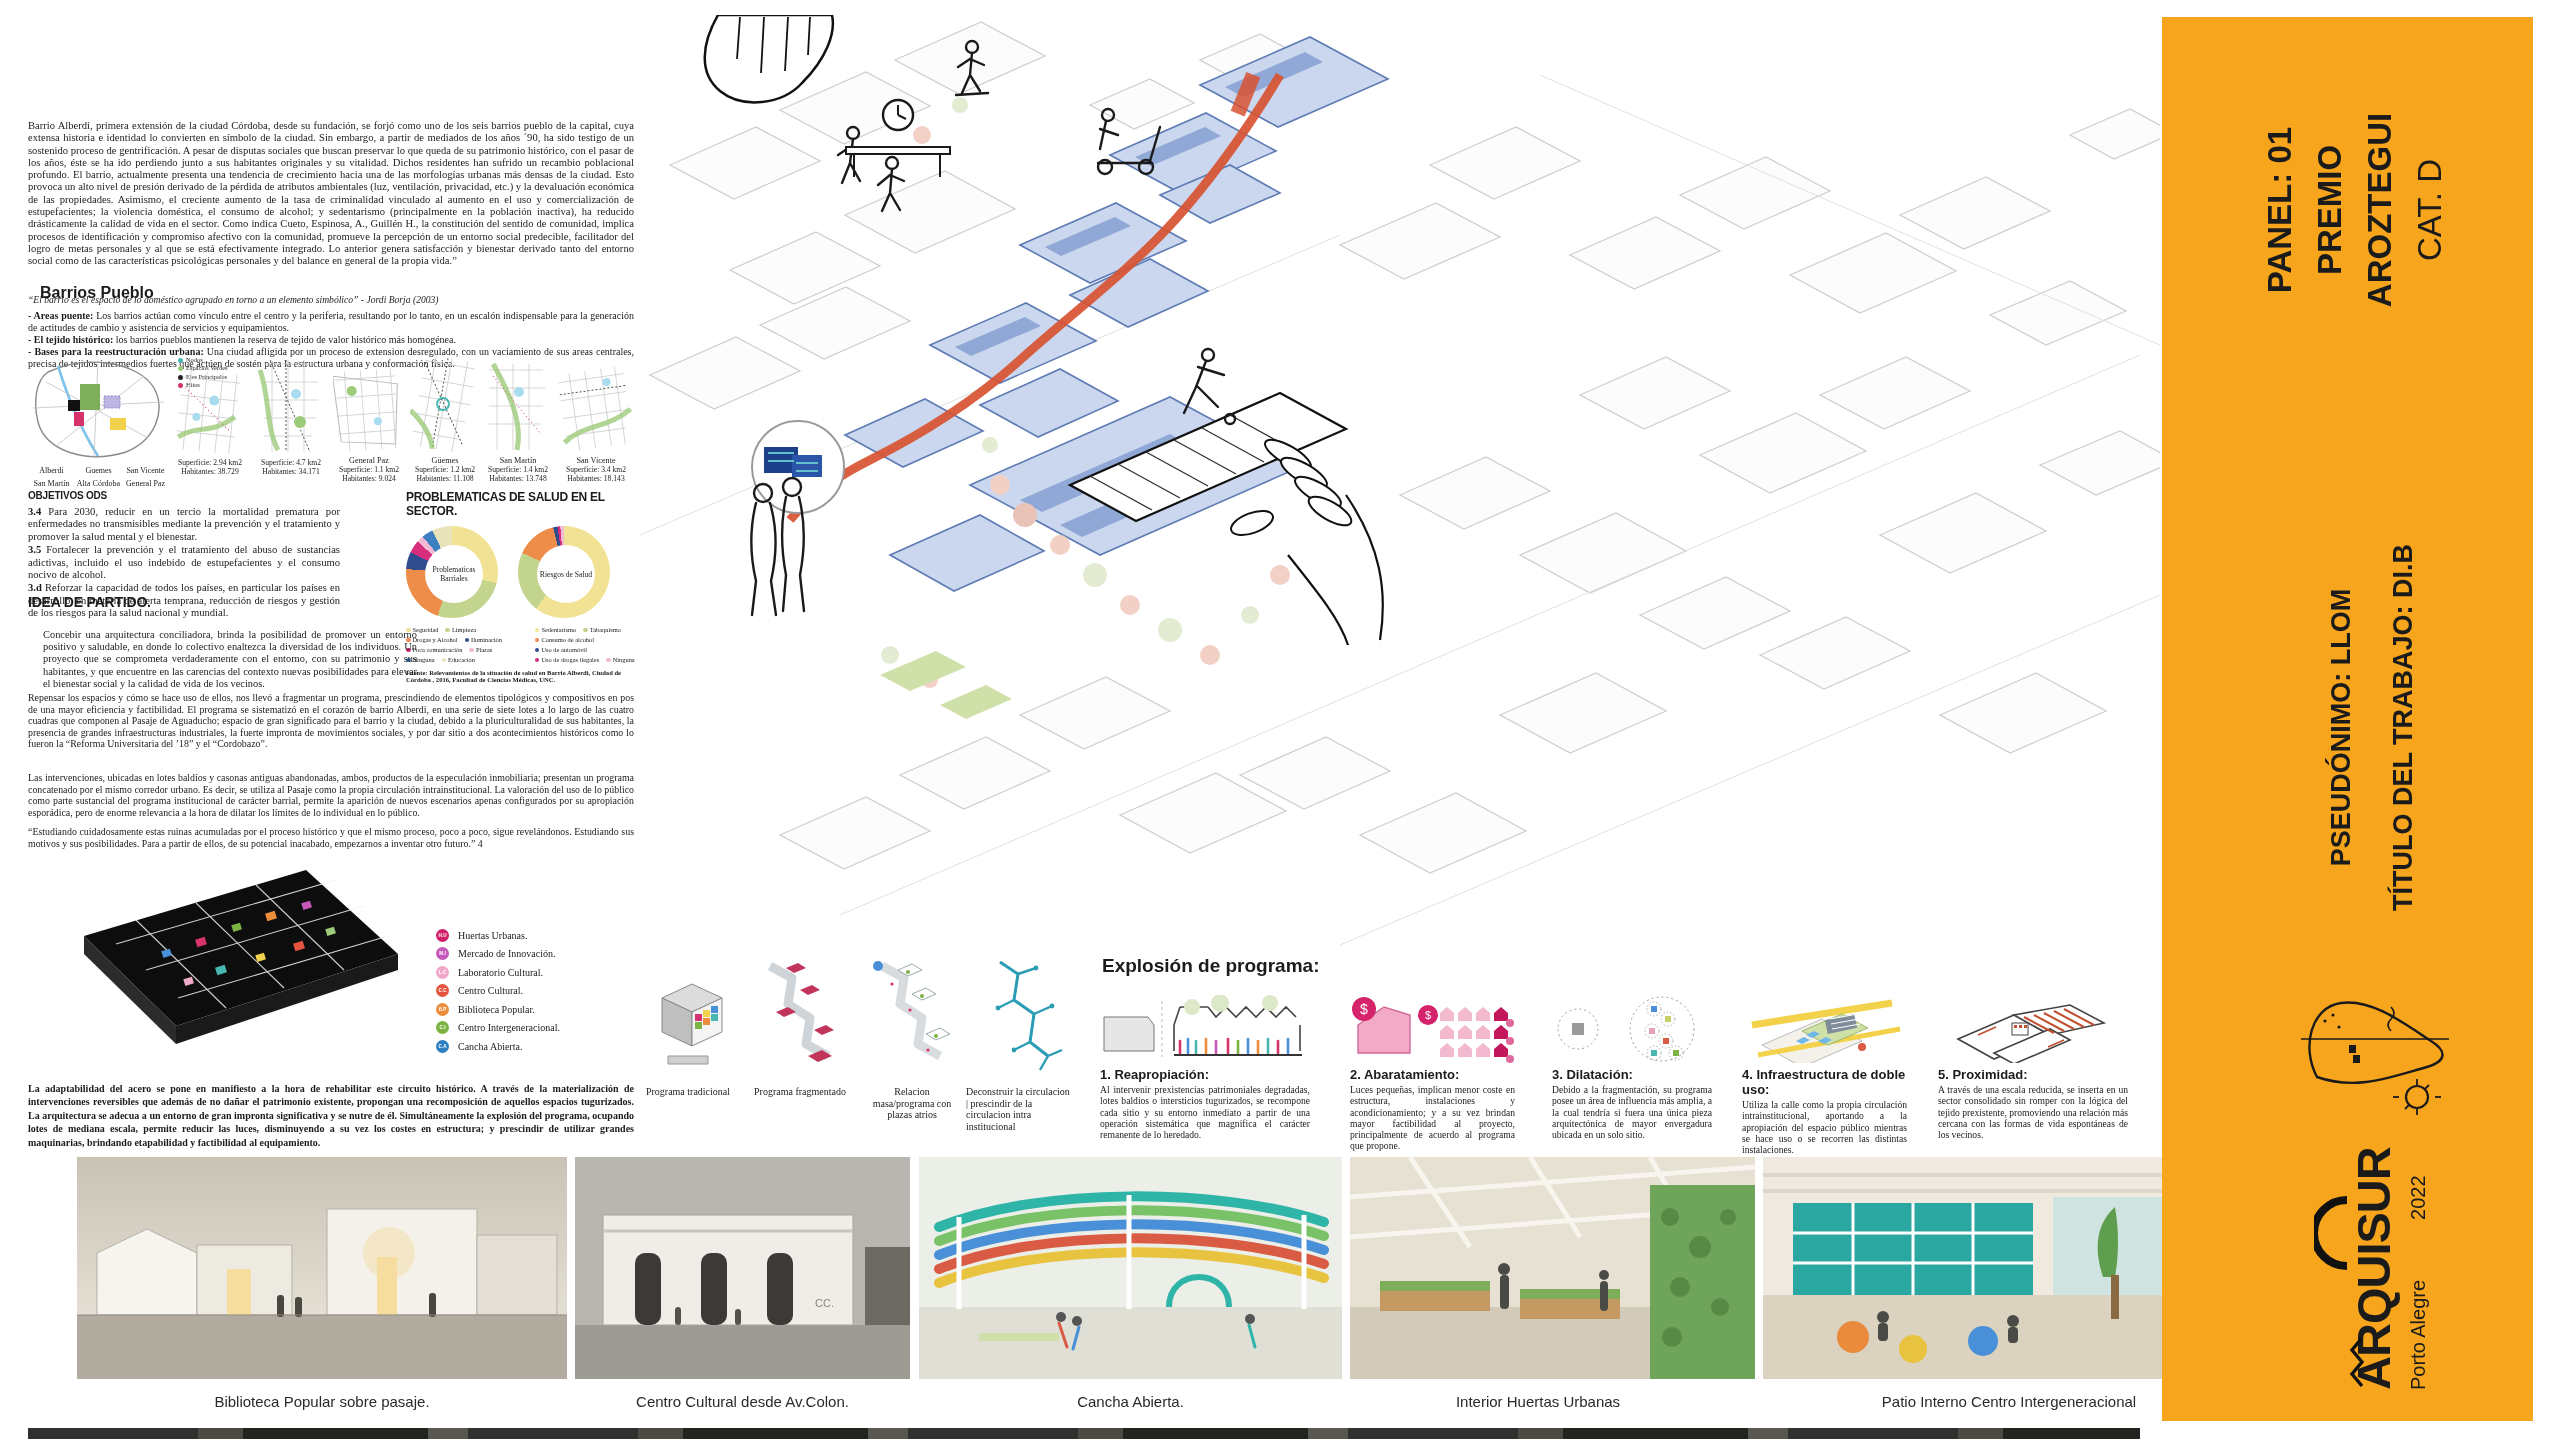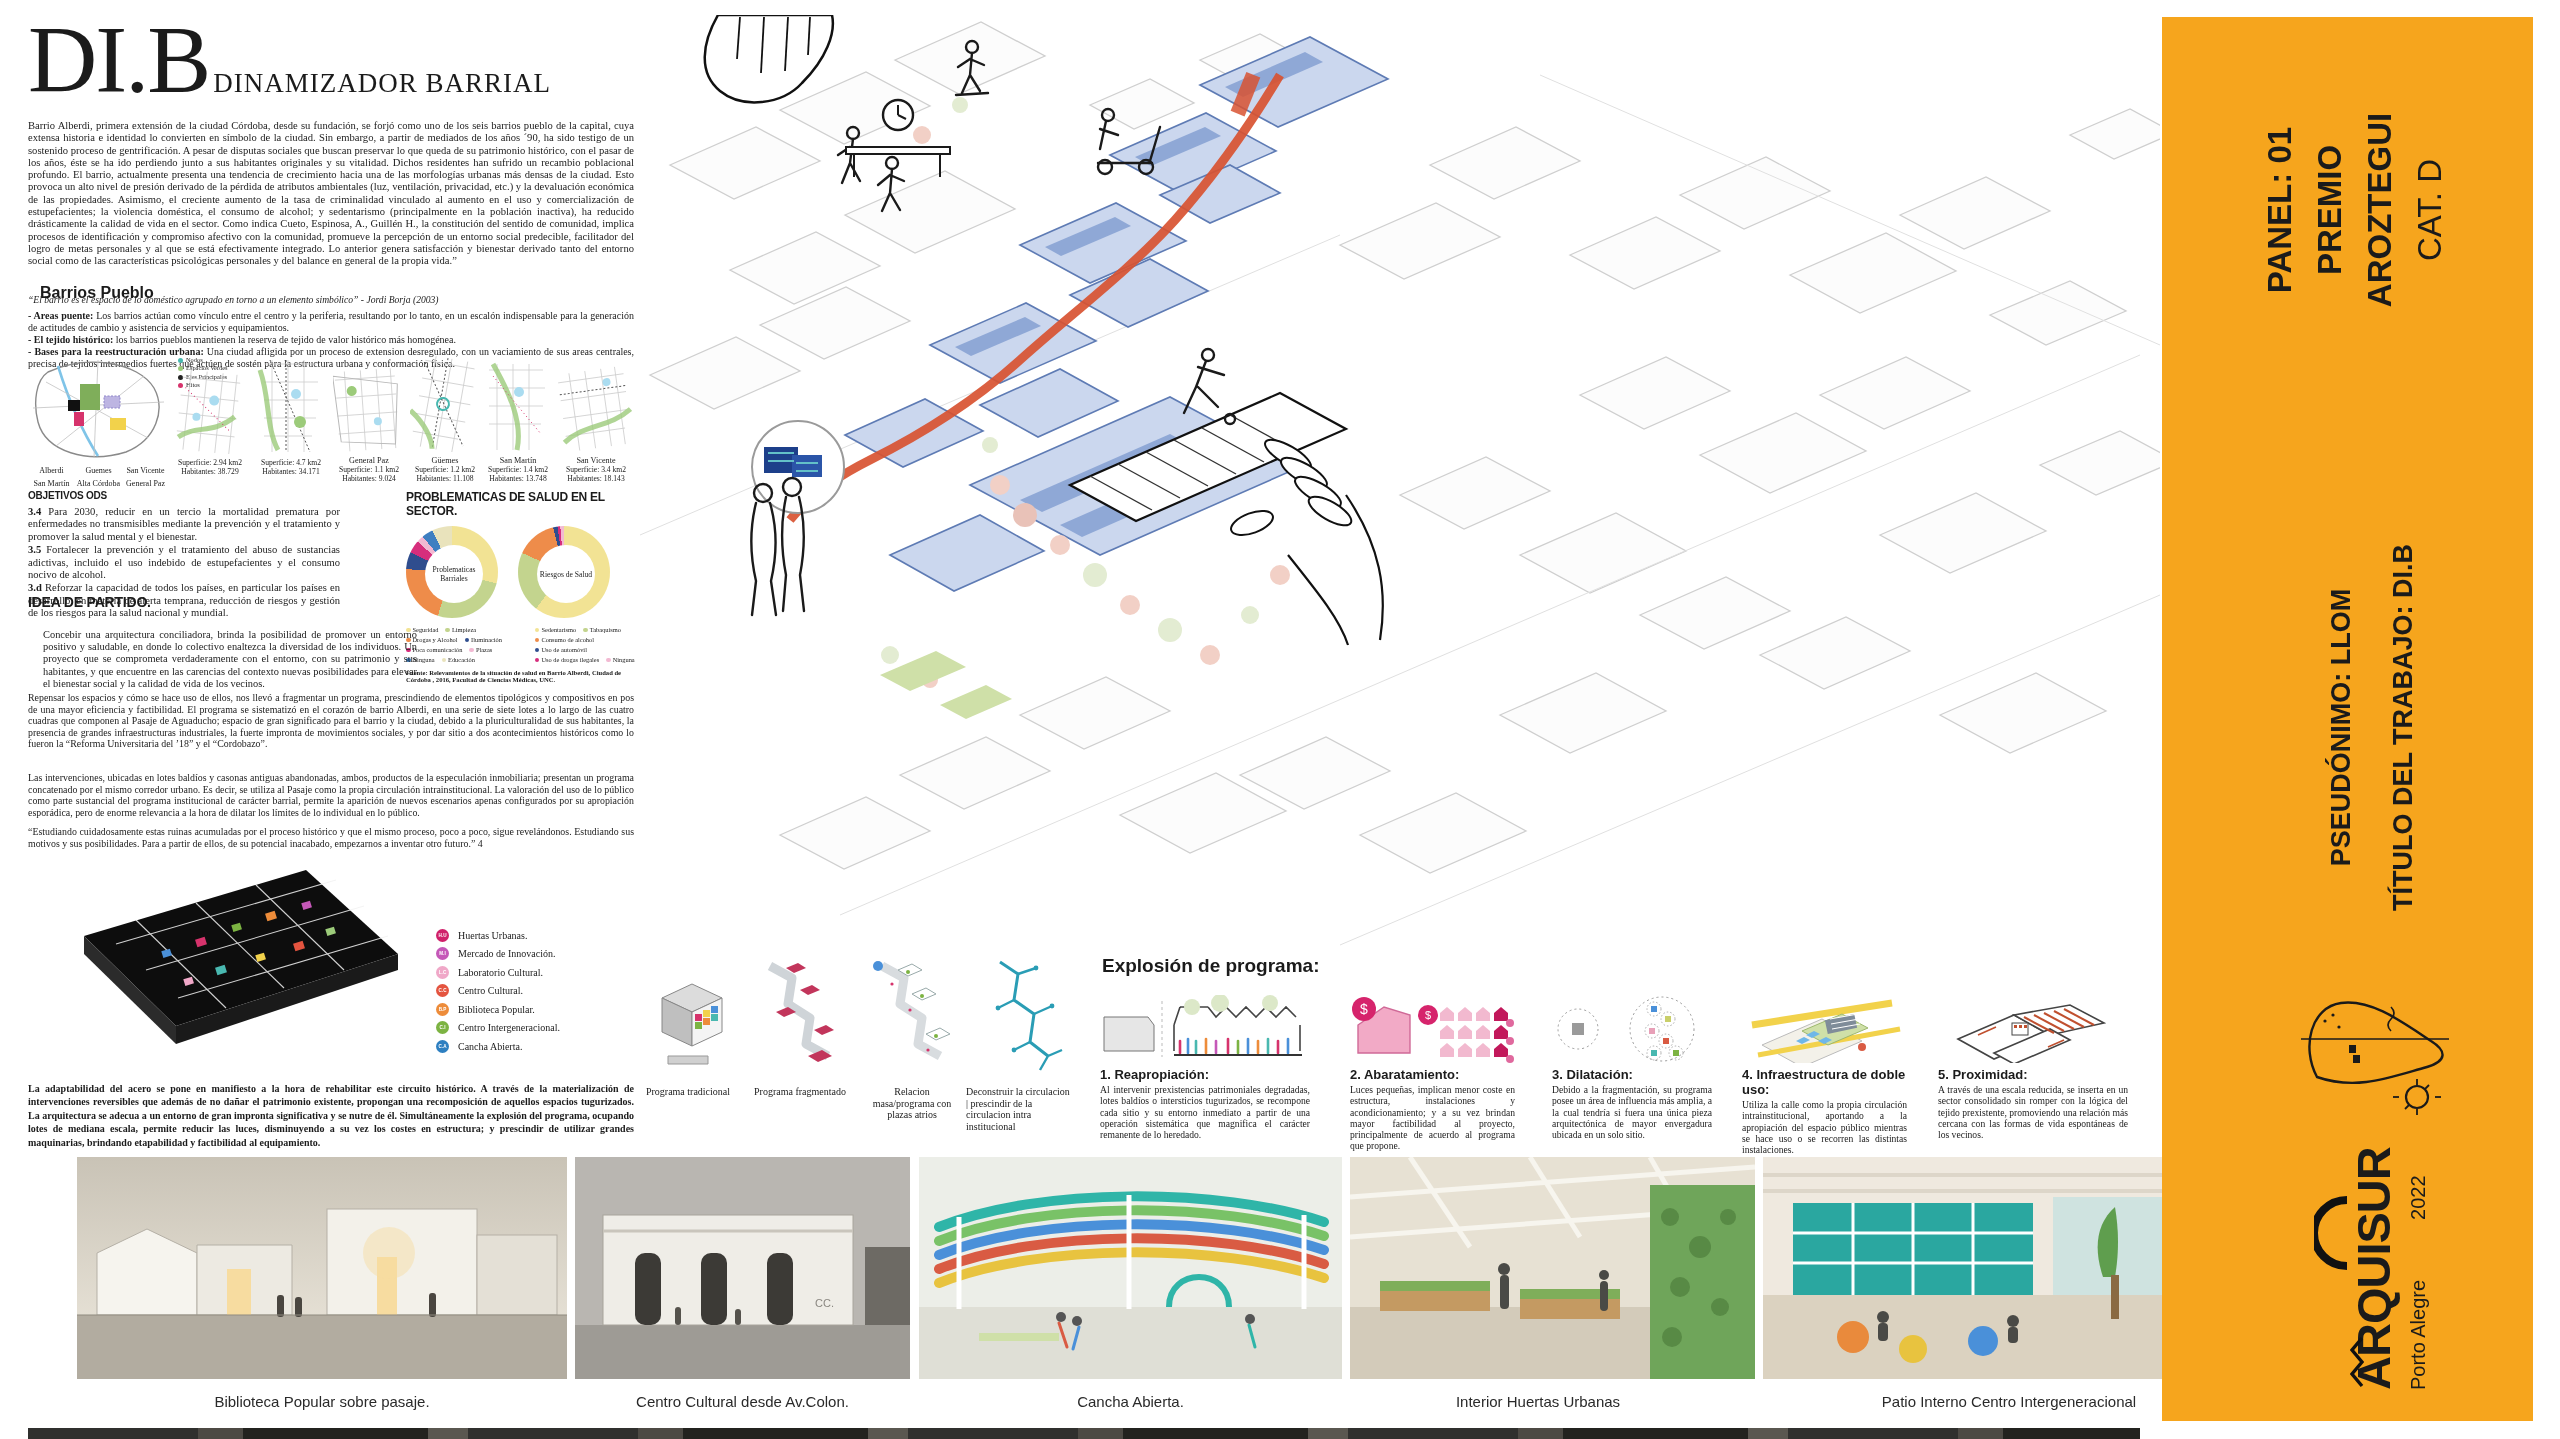--- a/index.html
+++ b/index.html
@@ -65,24 +65,20 @@
   .filmstrip{position:absolute;left:28px;top:1428px;width:2112px;height:11px;
      background:repeating-linear-gradient(90deg,#30302e 0 170px,#4d4a44 170px 215px,#23231f 215px 400px,#5a5750 400px 440px);}
 </style>
 </head>
 <body>
 
 <div class="board">
 
   <section class="abs" style="left:28px;top:20px;width:606px;height:1150px;position:absolute;">
 
-    <header class="abs" style="left:0;top:0;">
-      <span class="di-b">DI.B</span>
-      <span class="di-sub">DINAMIZADOR BARRIAL</span>
-    </header>
 
     <p class="intro just abs" style="left:0;top:100px;width:606px;margin:0;">Barrio Alberdi, primera extensión de la ciudad Córdoba, desde su fundación, se forjó como uno de los seis barrios pueblo de la capital, cuya extensa historia e identidad lo convierten en símbolo de la ciudad. Sin embargo, a partir de mediados de los años ´90, ha sido testigo de un sostenido proceso de gentrificación. A pesar de disputas sociales que buscan preservar lo que queda de su patrimonio histórico, con el pasar de los años, éste se ha ido perdiendo junto a sus habitantes originales y su vitalidad. Dichos residentes han sufrido un recambio poblacional profundo. El barrio, actualmente presenta una tendencia de crecimiento hacia una de las morfologías urbanas más densas de la ciudad. Esto provoca un alto nivel de presión derivado de la pérdida de atributos ambientales (luz, ventilación, privacidad, etc.) y la devaluación económica de las propiedades. Asimismo, el creciente aumento de la tasa de criminalidad vinculado al aumento en el uso y comercialización de estupefacientes; la violencia doméstica, el consumo de alcohol; y sedentarismo (principalmente en la población inactiva), ha reducido drásticamente la calidad de vida en el sector. Como indica Cueto, Espinosa, A., Guillén H., la constitución del sentido de comunidad, implica procesos de identificación y compromiso afectivo con la comunidad, promueve la percepción de un entorno social predecible, facilitador del logro de metas personales y al que se está efectivamente integrado. Lo anterior genera satisfacción y bienestar derivado tanto del entorno social como de las características psicológicas personales y del balance en general de la propia vida.”</p>
 
     <h2 class="bp-head sans abs" style="left:0;top:252px;margin:12px;">Barrios Pueblo</h2>
     <p class="quote abs" style="left:0;top:274px;margin:0;">“El barrio es el espacio de lo doméstico agrupado en torno a un elemento simbólico” - Jordi Borja (2003)</p>
 
     <div class="bullets just abs" style="left:0;top:290px;width:606px;">
       <p style="margin:0;"><b>- Areas puente:</b> <span>Los barrios actúan como vínculo entre el centro y la periferia, resultando por lo tanto, en un escalón indispensable para la generación de actitudes de cambio y asistencia de servicios y equipamientos.</span></p>
       <p style="margin:0;"><b>- El tejido histórico:</b> <span>los barrios pueblos mantienen la reserva de tejido de valor histórico más homogénea.</span></p>
       <p style="margin:0;"><b>- Bases para la reestructuración urbana:</b> <span>Una ciudad afligida por un proceso de extension desregulado, con un vaciamiento de sus areas centrales, precisa de tejidos intermedios fuertes que actúen de sostén para la estructura urbana y conformación física.</span></p>

